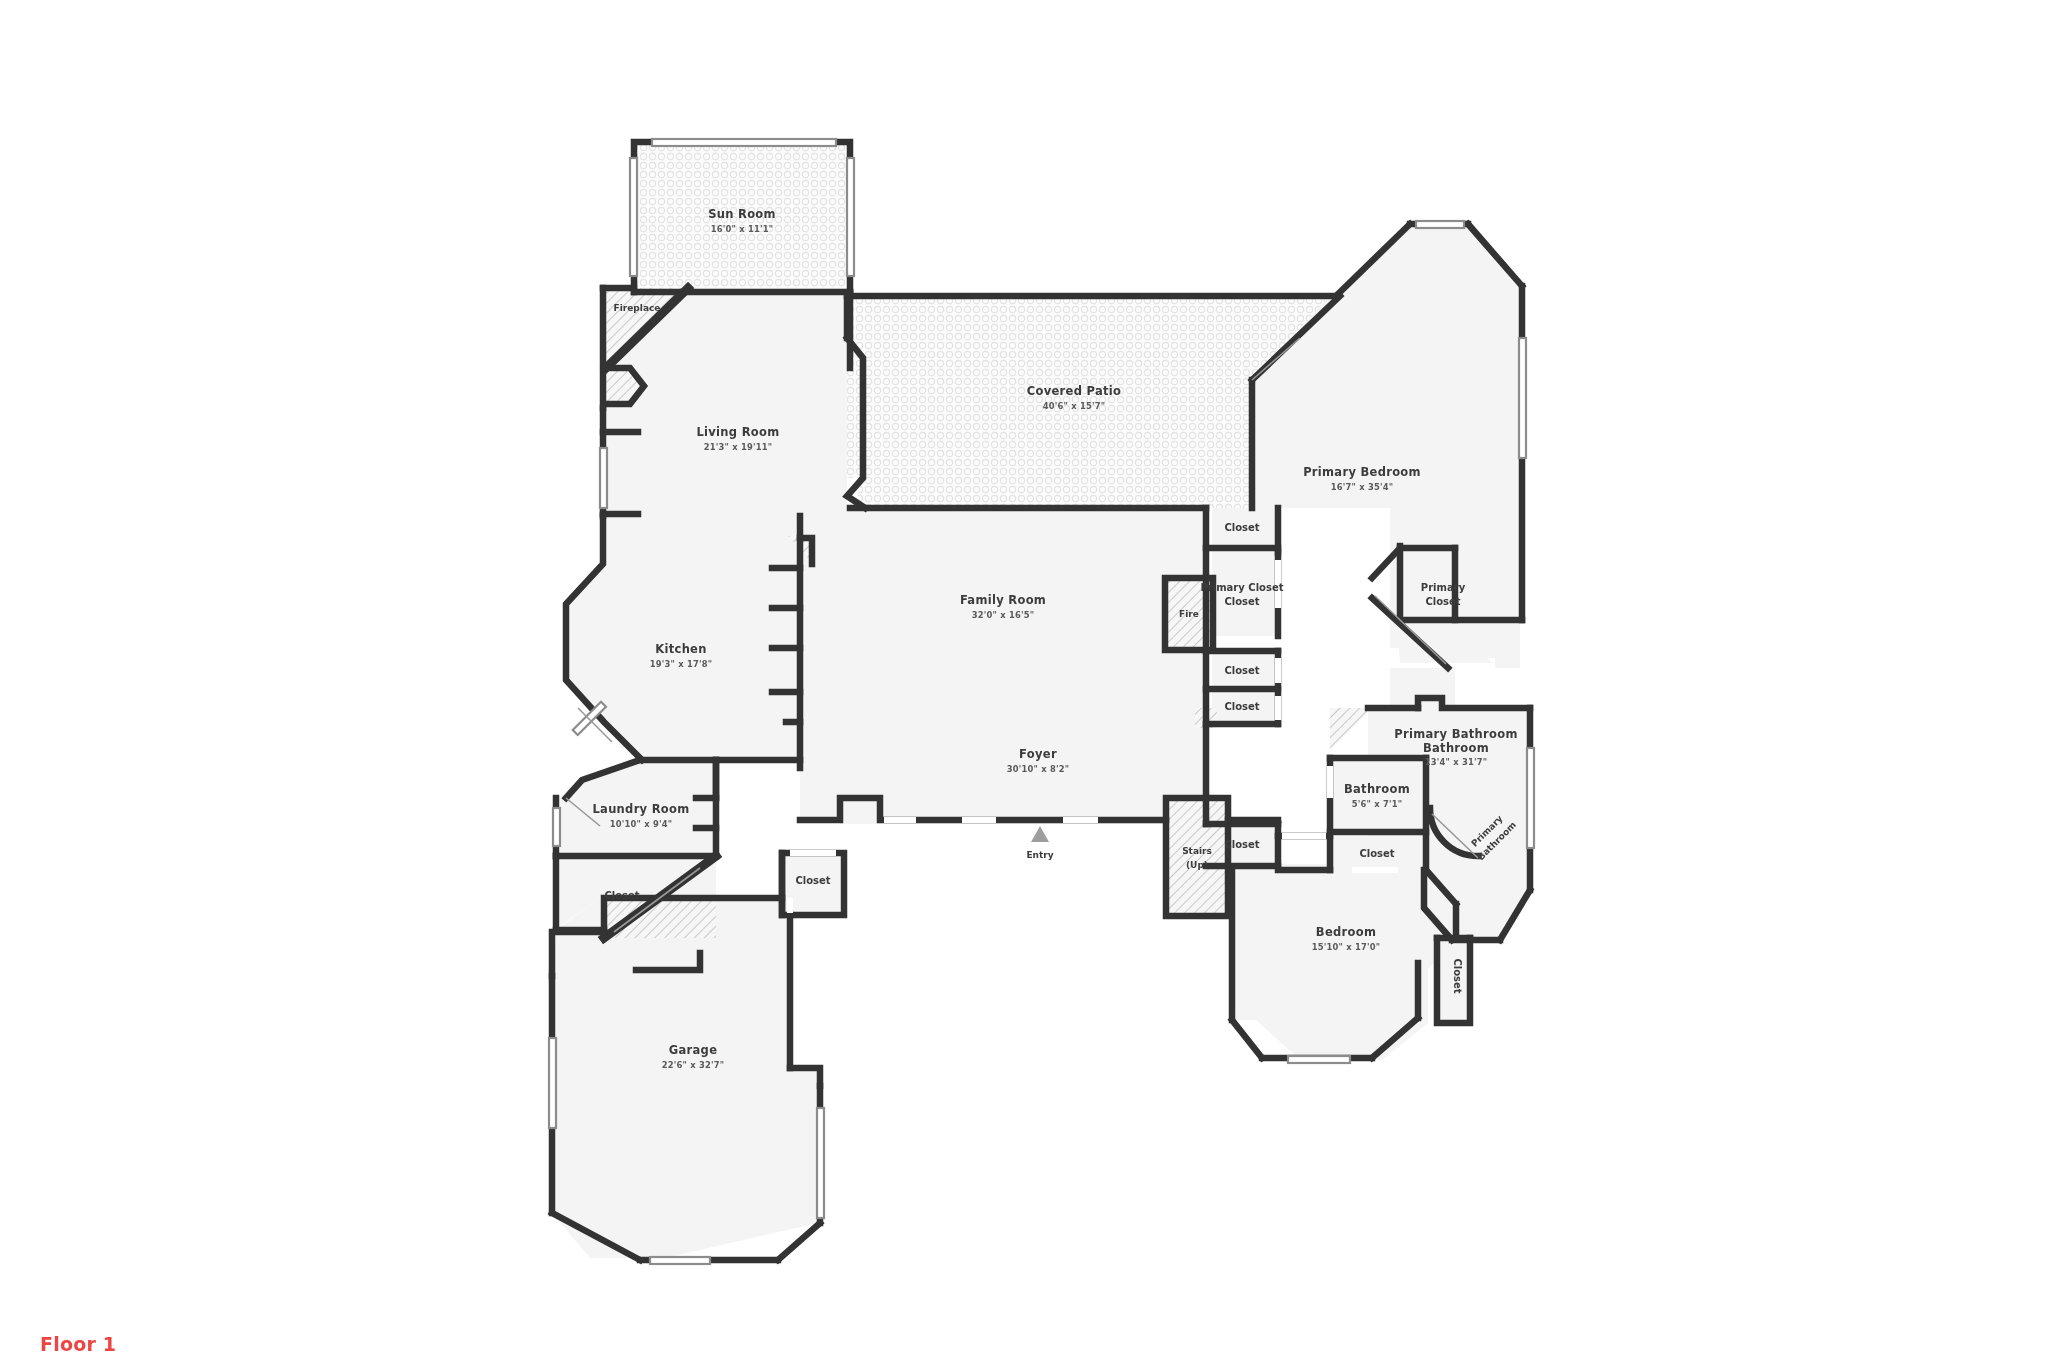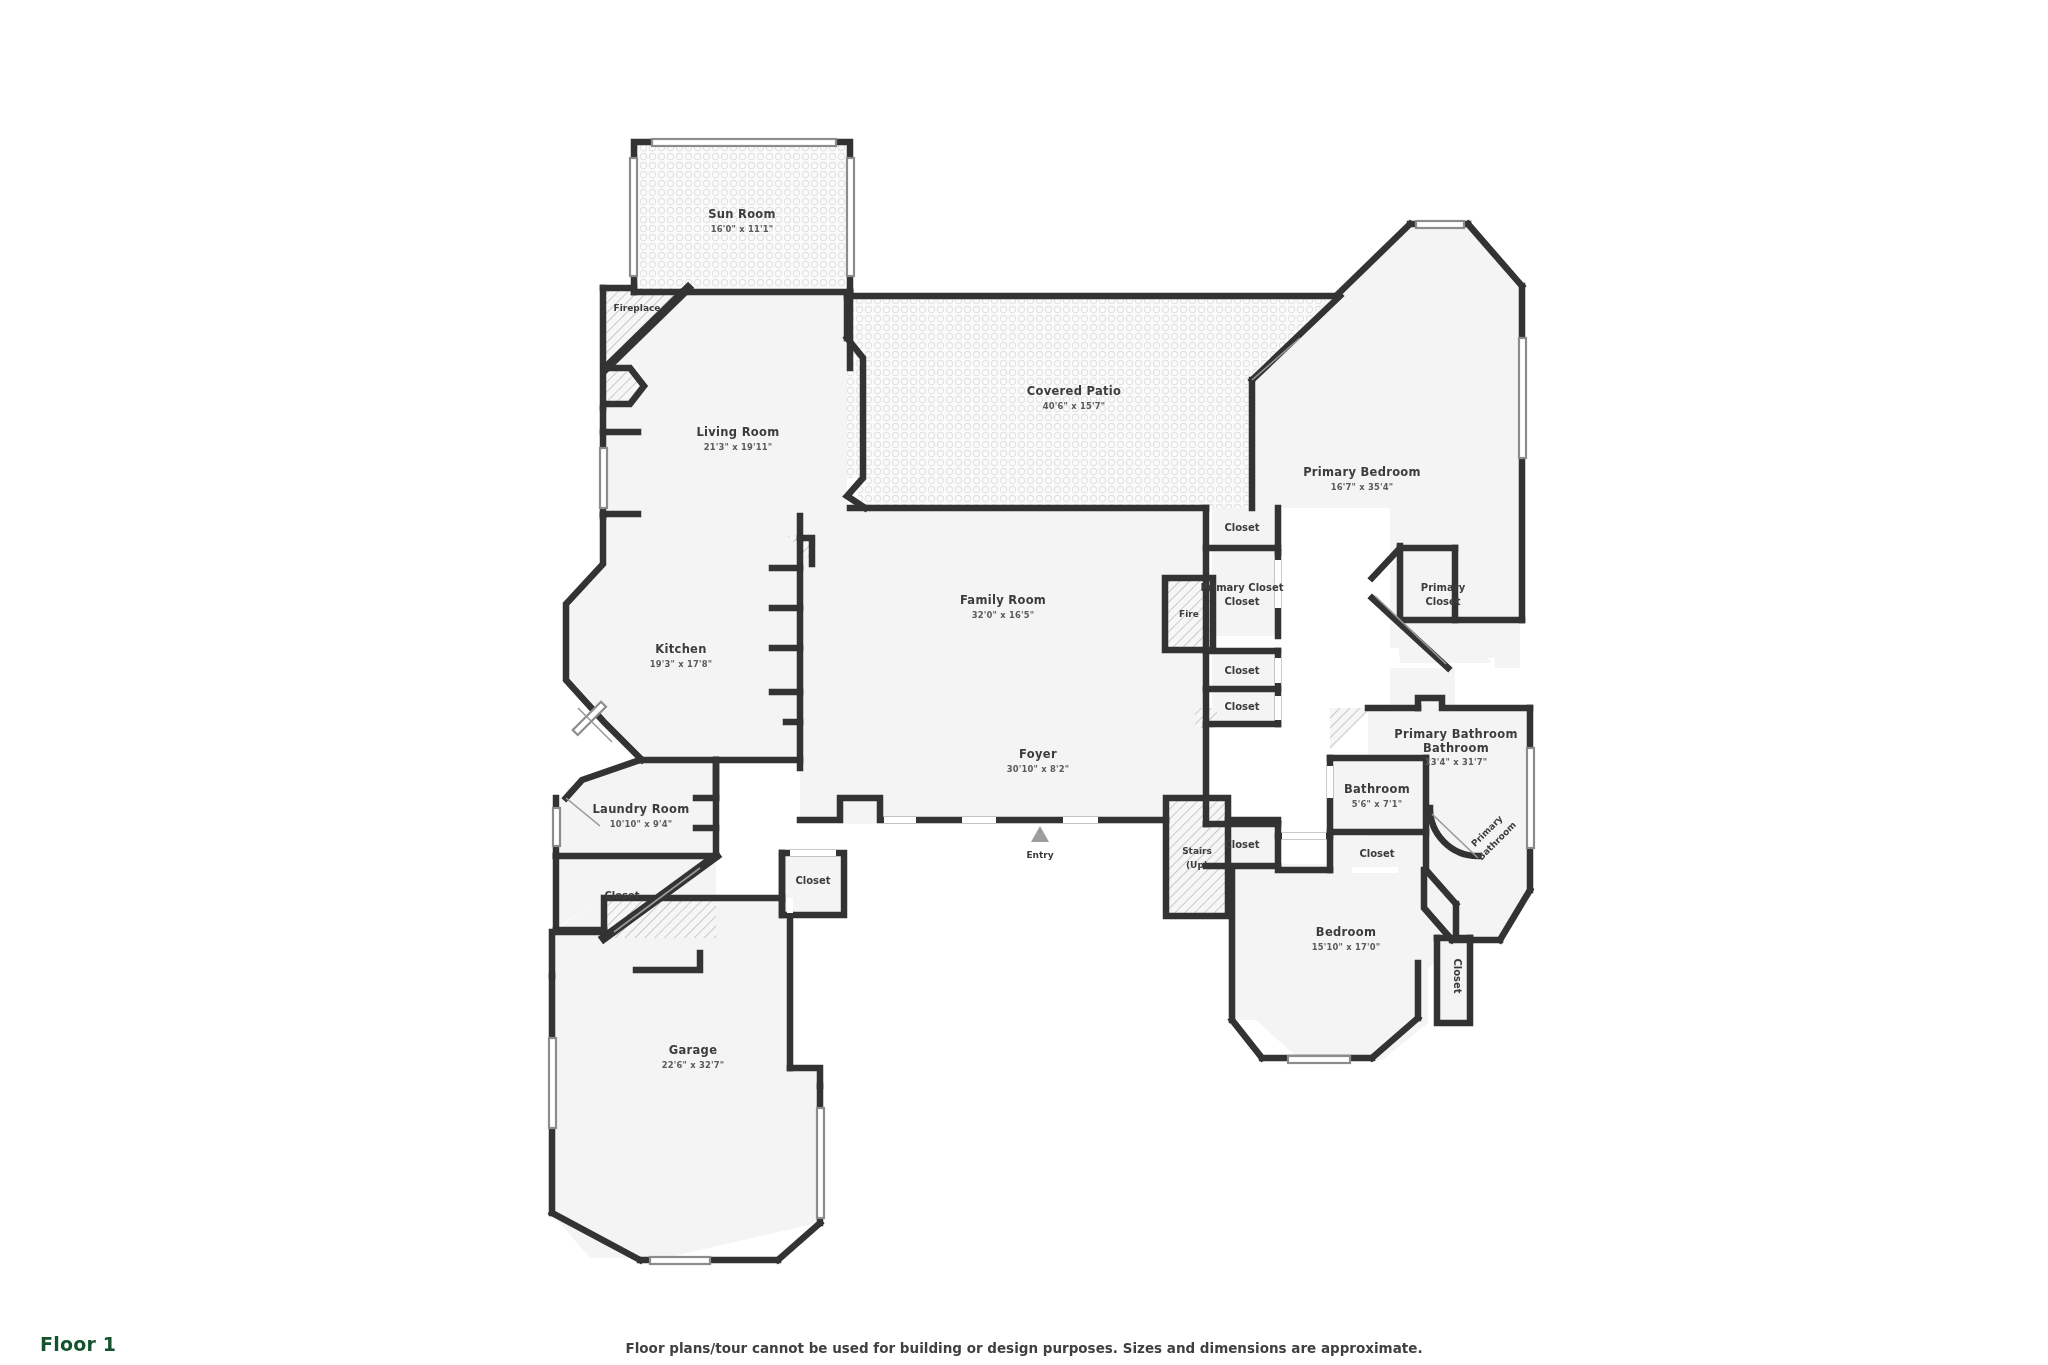--- a/index.html
+++ b/index.html
@@ -25,21 +25,21 @@
     display: block;
     width: 2048px;
     height: 1365px;
   }
   .floor-label {
     position: absolute;
     left: 40px;
     top: 1325px;
     font-size: 19px;
     font-weight: 700;
-    color: #14532d;
+    color: #ef4444;
     letter-spacing: 0.2px;
   }
   .disclaimer {
     position: absolute;
     left: 0;
     top: 1332px;
     width: 2048px;
     text-align: center;
     font-size: 13.5px;
     color: #404040;
@@ -394,15 +394,14 @@
     <text class="rm-tiny" x="1189" y="609">Fire</text>
     <text class="rm-tiny" x="1197" y="846">Stairs</text>
     <text class="rm-tiny" x="1197" y="860">(Up)</text>
 
     <polygon points="1040,818 1049,834 1031,834" fill="#9e9e9e"></polygon>
     <text class="rm-tiny" x="1040" y="850">Entry</text>
   </g>
 </svg>
 
 <div class="floor-label">Floor 1</div>
-<div class="disclaimer">Floor plans/tour cannot be used for building or design purposes. Sizes and dimensions are approximate.</div>
 
 </div>
 
 </body></html>

